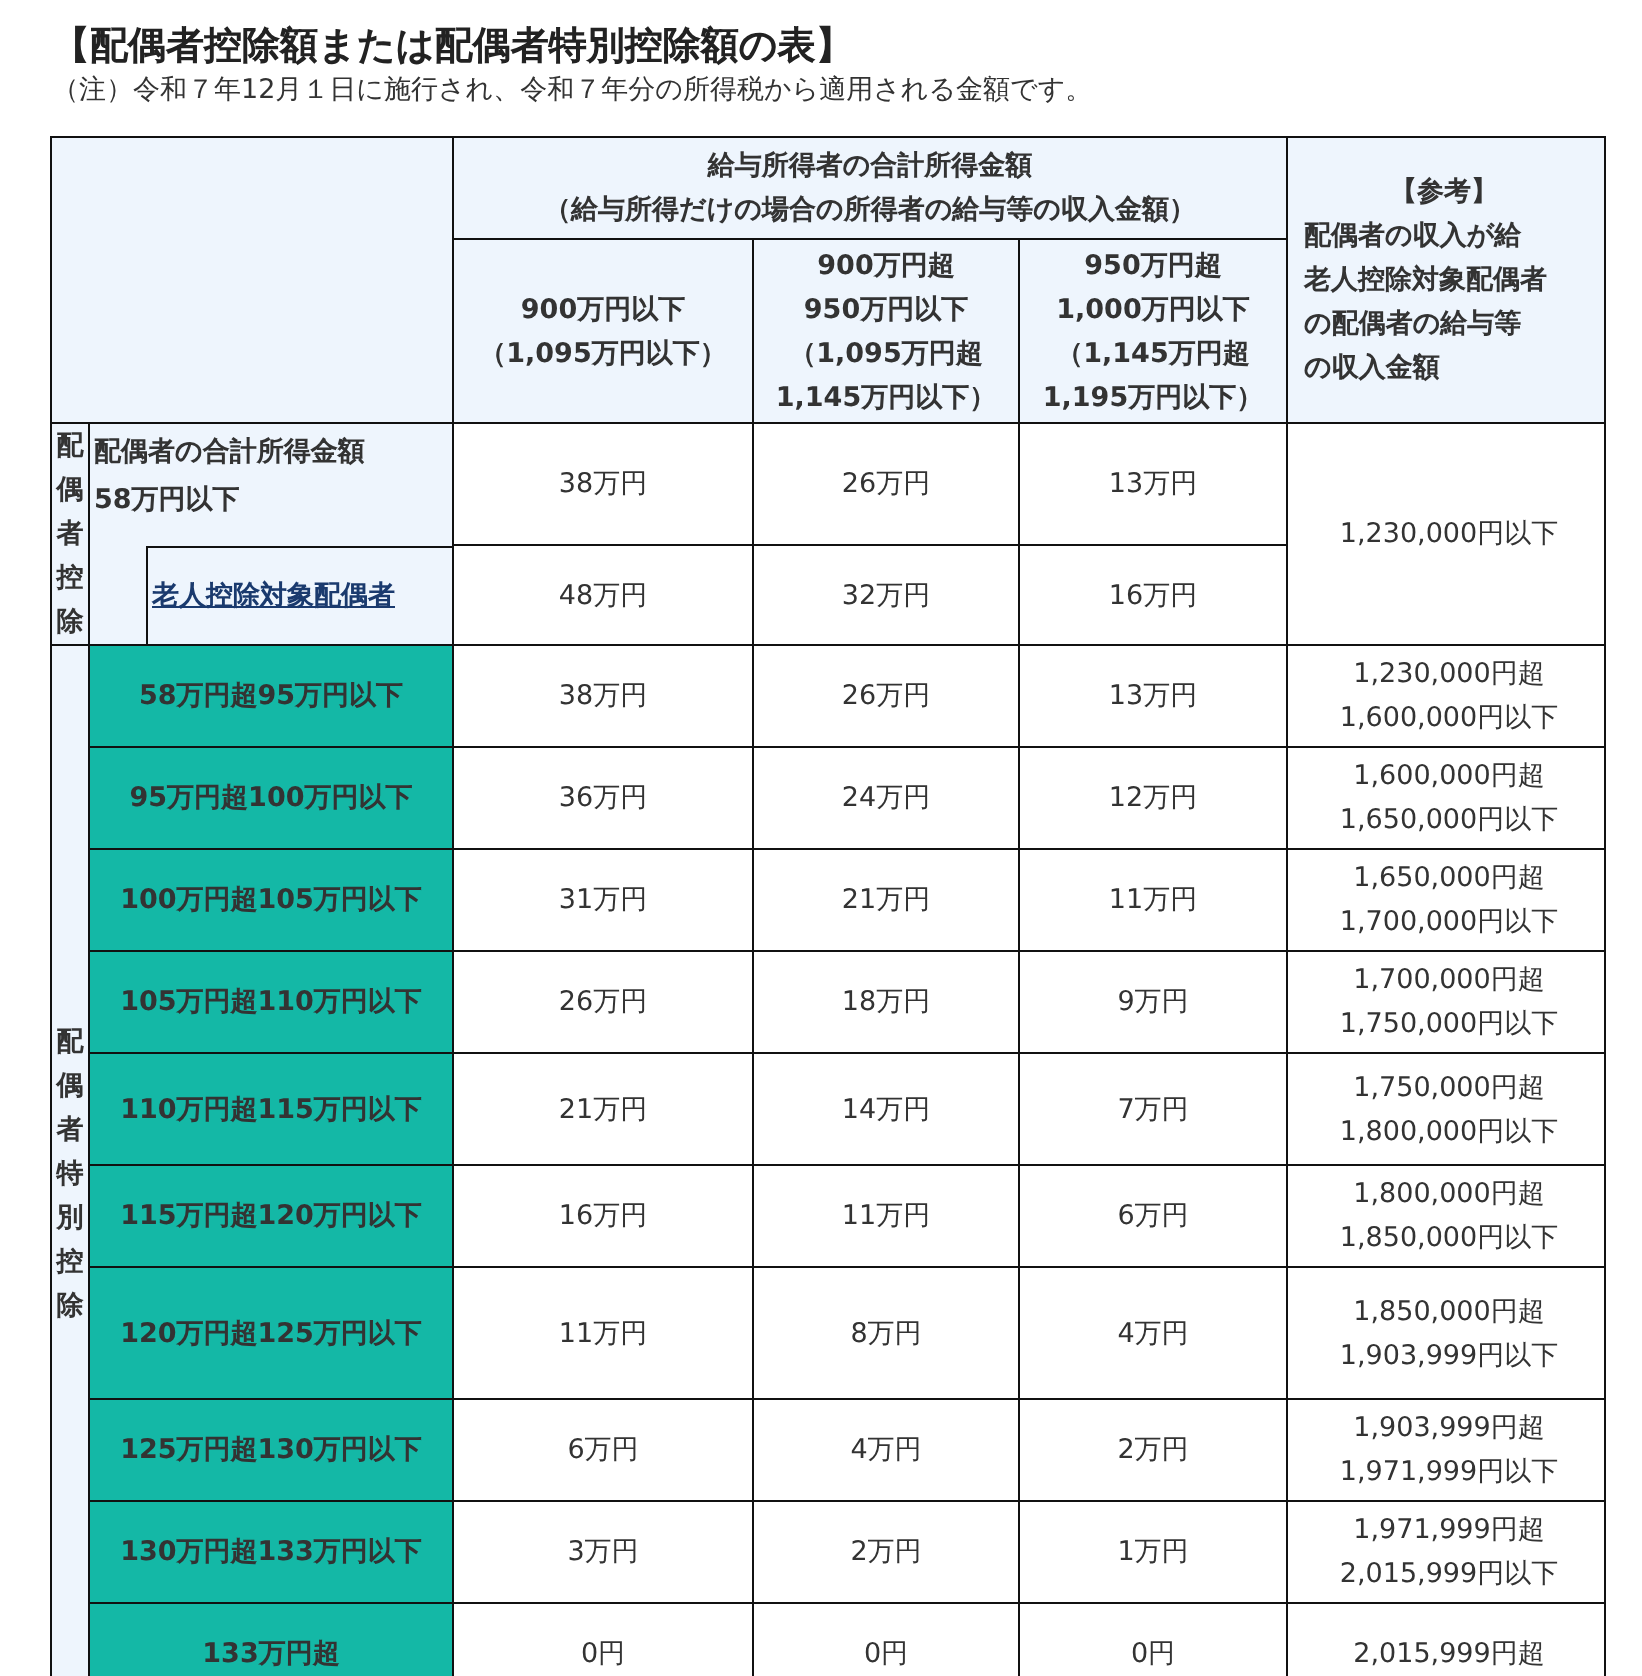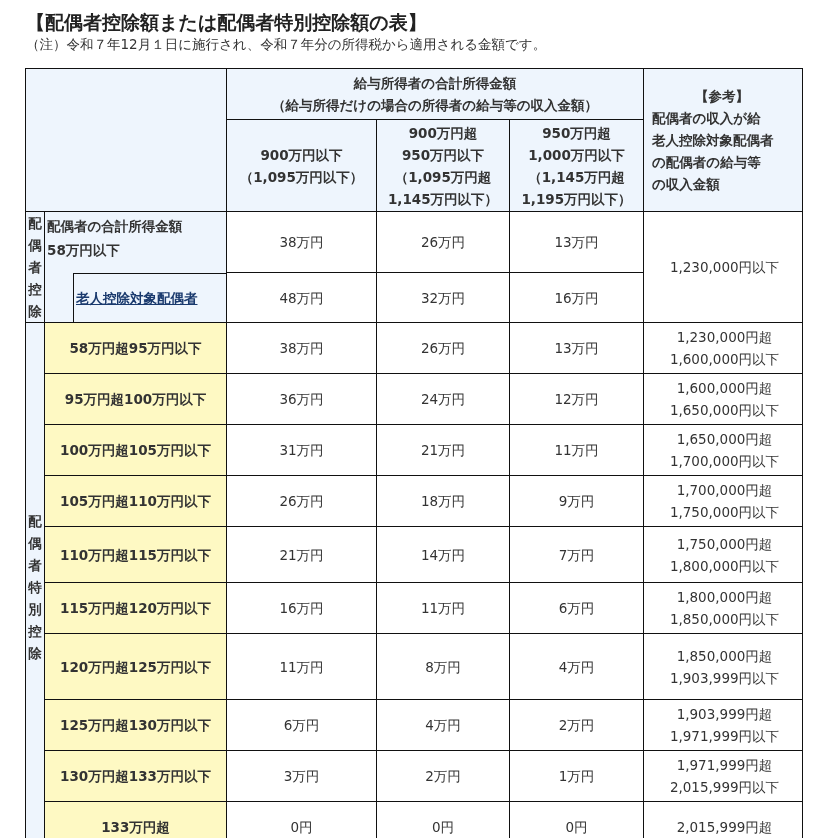--- a/index.html
+++ b/index.html
@@ -35,21 +35,21 @@
     .hd { background: #eef5fd; }
     .c { text-align: center; vertical-align: middle; }
     .num { text-align: center; vertical-align: middle; font-weight: normal; }
     .ref { text-align: center; vertical-align: middle; padding-left: 3px !important; line-height: 22px; }
     .vert {
       background: #eef5fd; font-weight: bold;
       text-align: center; width: 18px;
       line-height: 22px; font-size: 13.5px;
     }
     .vert span { display: block; }
-    .rowlabel { background: #fef9c3; font-weight: bold; text-align: center; }
+    .rowlabel { background: #14b8a6; font-weight: bold; text-align: center; }
     .nested-wrap { background: #eef5fd; padding: 0; position: relative; }
     .nested-top {
       height: 61px; padding-left: 2px; padding-top: 2px; font-weight: bold; line-height: 24px;
       box-sizing: border-box;
     }
     .nested-inner {
       margin-left: 28px;
       border-top: 1.5px solid #111;
       border-left: 1.5px solid #111;
       height: 49px; box-sizing: border-box;

